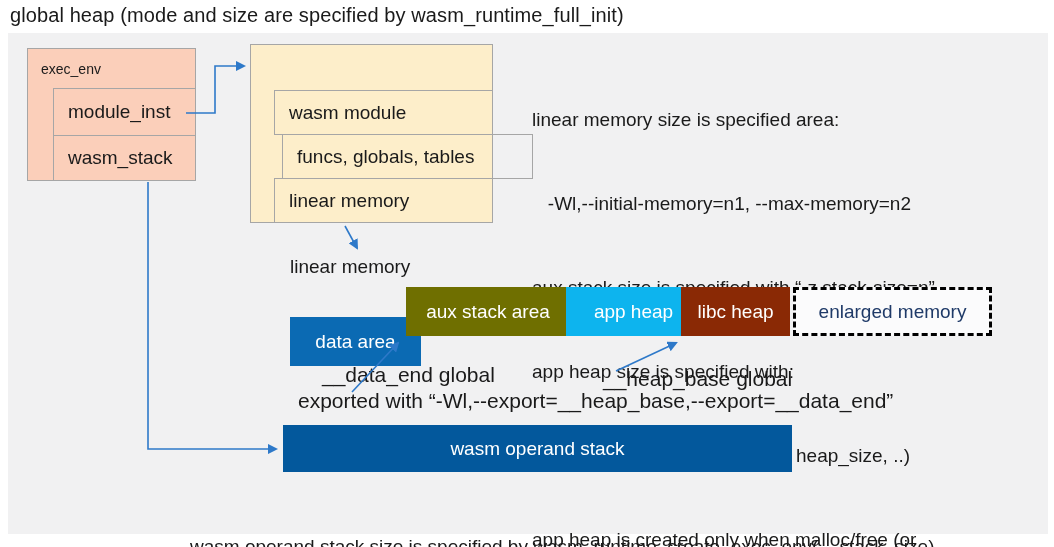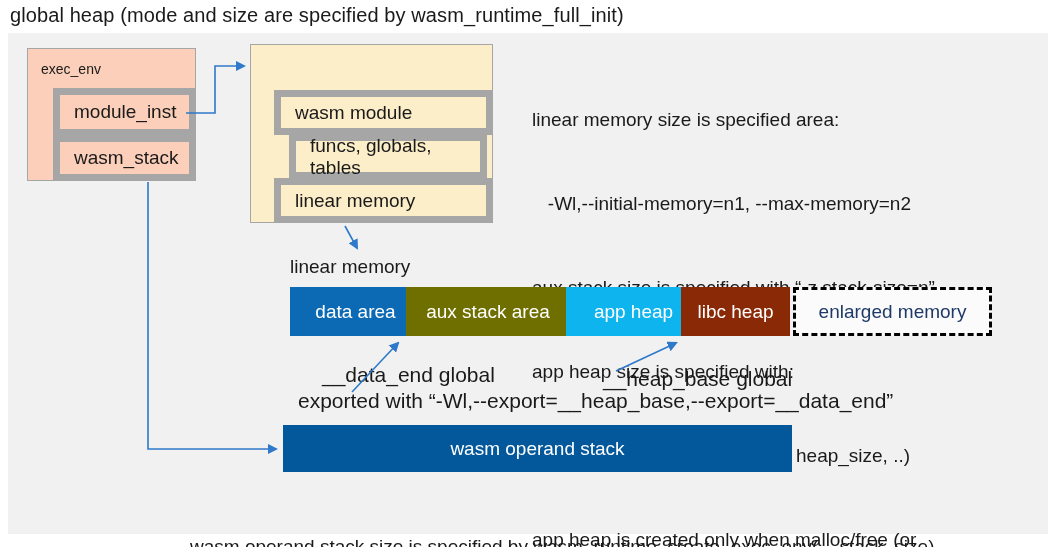--- a/index.html
+++ b/index.html
@@ -6,40 +6,40 @@
   .canvas{
     position:relative;width:1054px;height:547px;overflow:hidden;
     font-family:"Liberation Sans",sans-serif;color:#1a1a1a;background:#ffffff;
   }
   .title{position:absolute;left:10px;top:4px;font-size:20px;letter-spacing:.1px;}
   .panel{position:absolute;left:8px;top:33px;width:1040px;height:501px;}
   .overlay{position:absolute;left:0;top:0;width:1054px;height:547px;pointer-events:none;}
 
   .box{position:absolute;box-sizing:border-box;border:1px solid #a6a6a6;}
   .box .hdr{font-size:14px;padding-left:13px;display:flex;align-items:center;}
-  .box .row{position:absolute;box-sizing:border-box;border:7px solid #0c4a6e;
+  .box .row{position:absolute;box-sizing:border-box;border:1px solid #0c4a6e;
             font-size:19px;display:flex;align-items:center;padding-left:14px;}
 
   .exec{left:27px;top:48px;width:169px;height:133px;}
   .exec .hdr{height:40px;}
   .exec .row1{left:25px;top:39px;width:143px;height:48px;}
   .exec .row2{left:25px;top:86px;width:143px;height:46px;}
 
   .minst{left:250px;top:44px;width:243px;height:179px;}
   .minst .hdr{height:46px;}
   .minst .row1{left:23px;top:45px;width:219px;height:45px;}
-  .minst .row2{left:38px;top:89px;width:198px;height:45px;}
+  .minst .row2{left:31px;top:89px;width:251px;height:45px;}
   .minst .row3{left:23px;top:133px;width:219px;height:45px;}
 
   .notes{position:absolute;left:532px;top:50px;font-size:19px;line-height:28px;white-space:pre;}
   .lm-label{position:absolute;left:290px;top:256px;font-size:19px;}
 
   .seg{position:absolute;top:287px;height:49px;display:flex;align-items:center;justify-content:center;
        color:#ffffff;font-size:19px;box-sizing:border-box;}
-  .seg1{left:290px;width:131px;}
+  .seg1{left:290px;width:131px;margin-top:30px;}
   .seg2{left:406px;width:164px;}
   .seg3{left:566px;width:115px;}
   .seg4{left:681px;width:109px;}
   .enlarged{position:absolute;left:793px;top:287px;width:199px;height:49px;box-sizing:border-box;
        border:3px dashed #000;background:#fbfbfc;display:flex;align-items:center;justify-content:center;
        font-size:19px;}
 
   .lbl{position:absolute;font-size:21px;white-space:pre;}
   .lbl-dataend{left:322px;top:363px;}
   .lbl-heapbase{left:603px;top:367px;}

